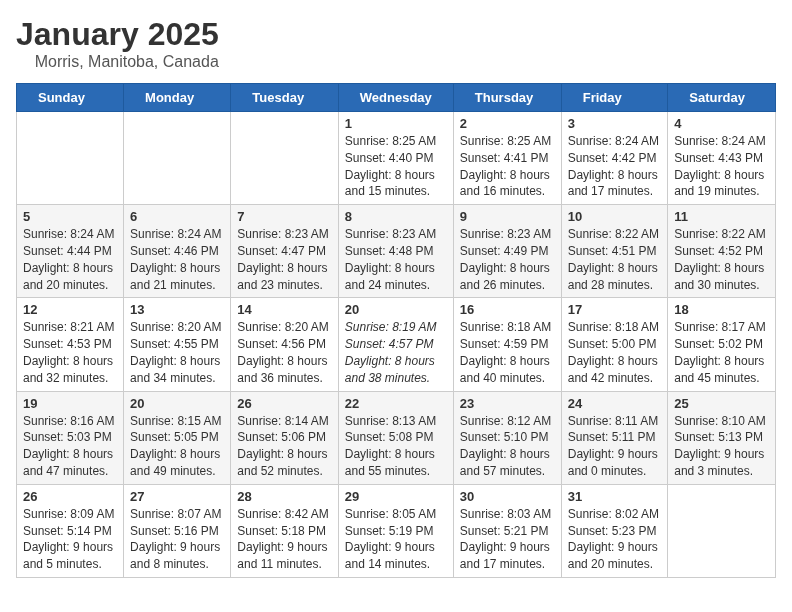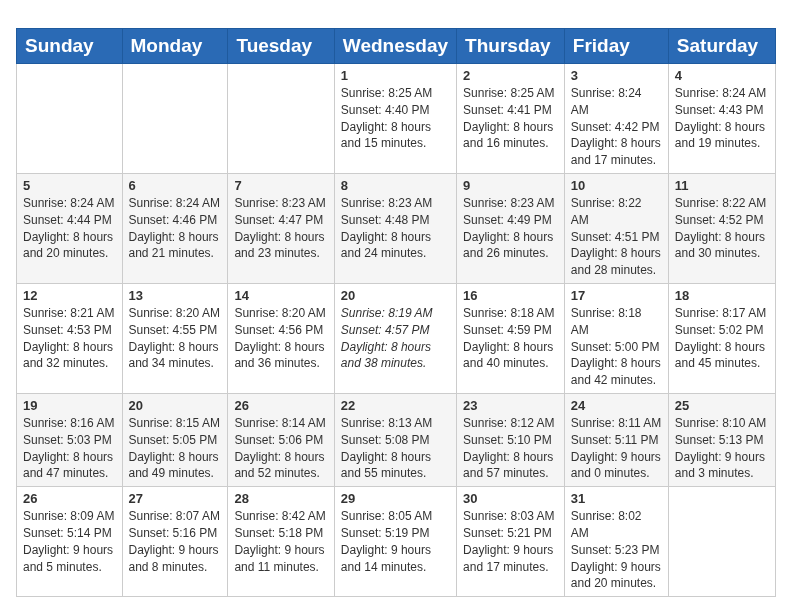--- a/index.html
+++ b/index.html
@@ -48,24 +48,24 @@
       color: #555;
     }
     .calendar {
       width: 100%;
       border-collapse: collapse;
       border: 1px solid #ccc;
     }
     .calendar th {
       background: #2a6ab5;
       color: #fff;
-      font-size: 19px;
+      font-size: 13px;
       font-weight: bold;
       text-align: left;
-      padding: 6px 8px;
+      padding: 6px 21px;
       border: 1px solid #1e5a9e;
     }
     .calendar td {
       vertical-align: top;
       border: 1px solid #ccc;
       padding: 4px 6px;
       width: calc(100% / 7);
       min-height: 90px;
       background: #fff;
     }
@@ -86,20 +86,22 @@
     }
     .empty-cell {
       background: #f9f9f9;
     }
   </style>
 </head>
 <body>
 
 <div class="header">
   <div class="title-block">
+    <div class="month-title">January 2025</div>
+    <div class="location-title">Morris, Manitoba, Canada</div>
   </div>
 </div>
 
 <table class="calendar">
   <thead>
     <tr>
     <th>Sunday</th>
         <th>Monday</th>
         <th>Tuesday</th>
         <th>Wednesday</th>

